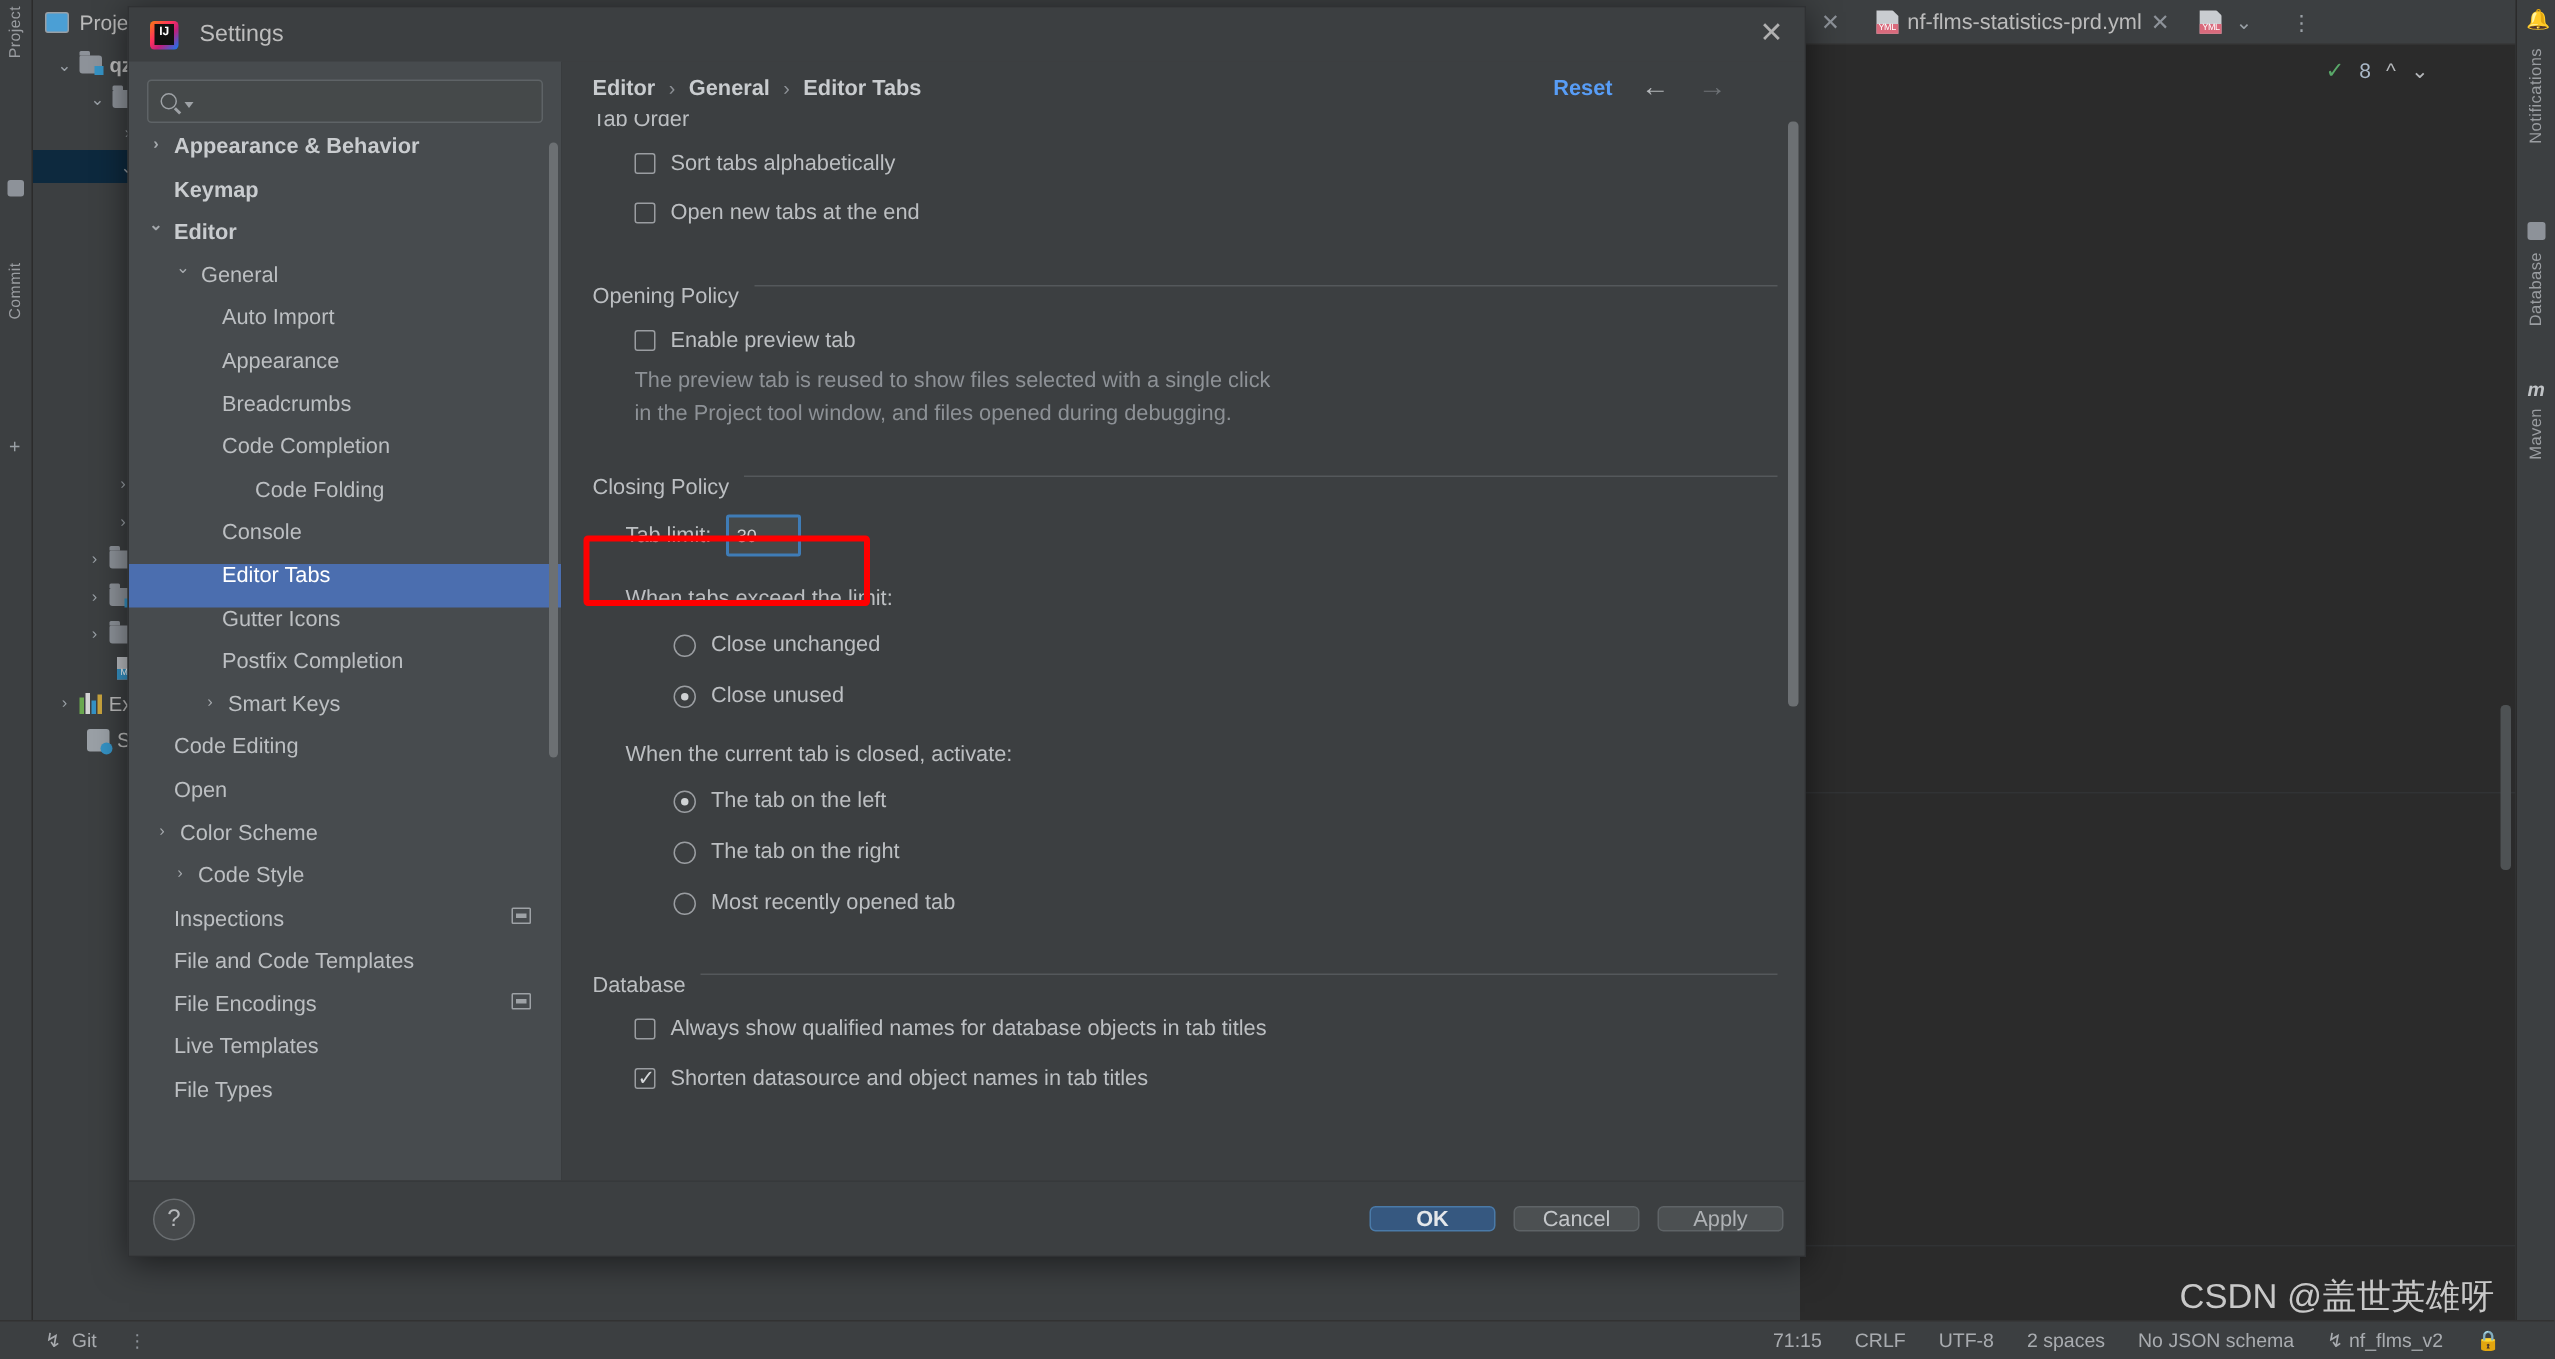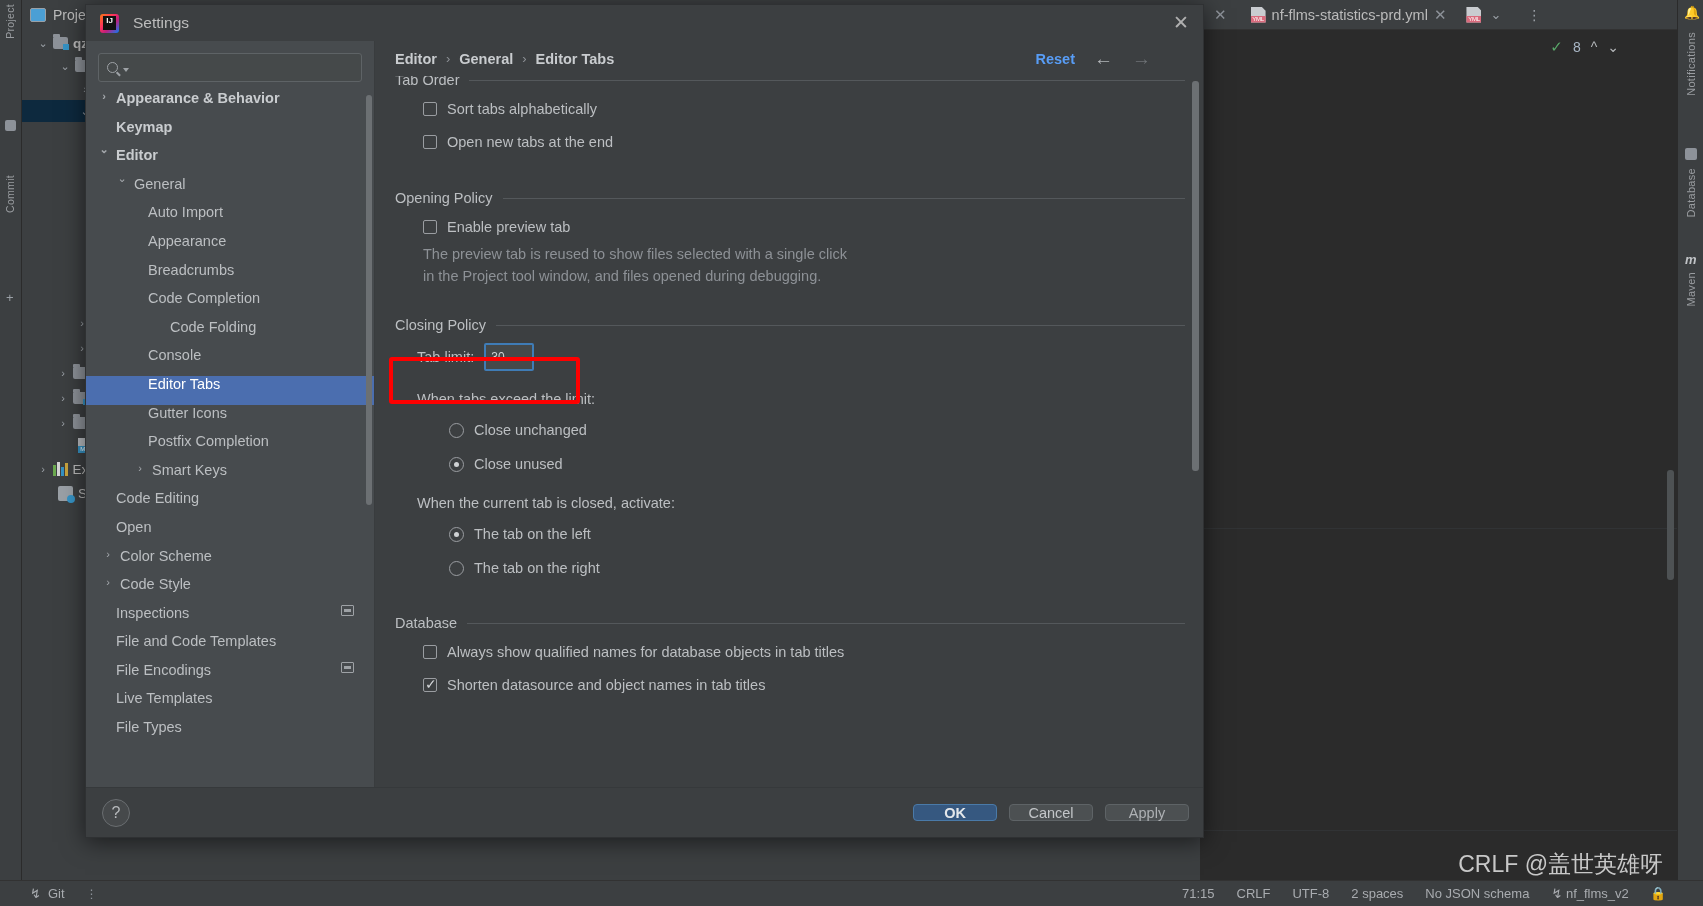--- a/index.html
+++ b/index.html
@@ -224,21 +224,21 @@
   }
   .nav-back { right: 90px; color: #b4b7ba; }
   .nav-fwd { right: 52px; color: #6e7276; }
 
   .settings-scroll {
     position: absolute; left: 0; right: 0; top: 35px; bottom: 50px;
     overflow: hidden; padding: 0 18px 0 20px;
   }
   .group { position: relative; margin-top: 2px; }
   .group-head {
-    display: flex; align-items: center; gap: 10px;
+    display: flex; gap: 10px;
     color: #bcbfc2; font-size: 14.5px; margin-bottom: 4px;
   }
   .group-line { flex: 1; height: 1px; background: #54585b; }
   .group-body { padding-left: 28px; }
 
   .cb-row { display: flex; align-items: center; gap: 10px; height: 33px; }
   .checkbox {
     width: 14px; height: 14px; border: 1.5px solid #9a9da1; border-radius: 2px;
     background: #3c3f41; flex: 0 0 14px; position: relative;
   }
@@ -421,21 +421,21 @@
         <span>2 spaces</span>
         <span>No JSON schema</span>
         <span>
           <span class="git-branch-glyph">↯</span>
           <span>nf_flms_v2</span>
         </span>
         <span>🔒</span>
       </div>
     </div>
 
-    <div class="watermark">CRLF @盖世英雄呀</div>
+    <div class="watermark">CSDN @盖世英雄呀</div>
   </div>
 
   <div class="dialog">
 
     <div class="dlg-title">
       <span class="ij-logo"></span>
       <span class="dlg-title-text">Settings</span>
       <span class="dlg-close">✕</span>
     </div>
 
@@ -501,21 +501,21 @@
           <div class="st-item" style="padding-left:30px">
             <span>Code Editing</span>
           </div>
           <div class="st-item" style="padding-left:30px">
             <span>Open</span>
           </div>
           <div class="st-item" style="padding-left:16px">
             <span class="st-chev right"></span>
             <span>Color Scheme</span>
           </div>
-          <div class="st-item" style="padding-left:16px">
+          <div class="st-item" style="padding-left:28px">
             <span class="st-chev right"></span>
             <span>Code Style</span>
           </div>
           <div class="st-item" style="padding-left:30px">
             <span>Inspections</span>
             <span class="st-badge"></span>
           </div>
           <div class="st-item" style="padding-left:30px">
             <span>File and Code Templates</span>
           </div>
@@ -603,20 +603,24 @@
 
             <div class="sub-label">When the current tab is closed, activate:</div>
             <div class="radio-row">
               <span class="radio on"></span>
               <span class="radio-label">The tab on the left</span>
             </div>
             <div class="radio-row">
               <span class="radio"></span>
               <span class="radio-label">The tab on the right</span>
             </div>
+            <div class="radio-row">
+              <span class="radio"></span>
+              <span class="radio-label">Most recently opened tab</span>
+            </div>
           </div>
 
           <div class="group" style="margin-top:30px">
             <div class="group-head">
               <span>Database</span>
               <span class="group-line"></span>
             </div>
             <div class="group-body">
               <div class="cb-row">
                 <span class="checkbox"></span>

